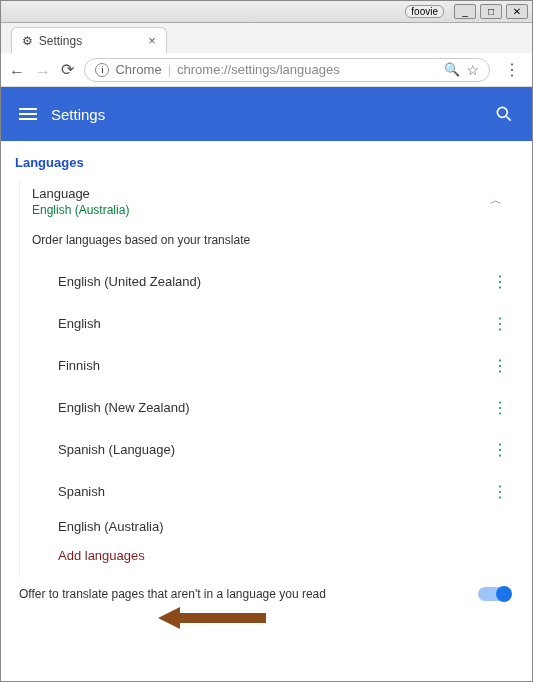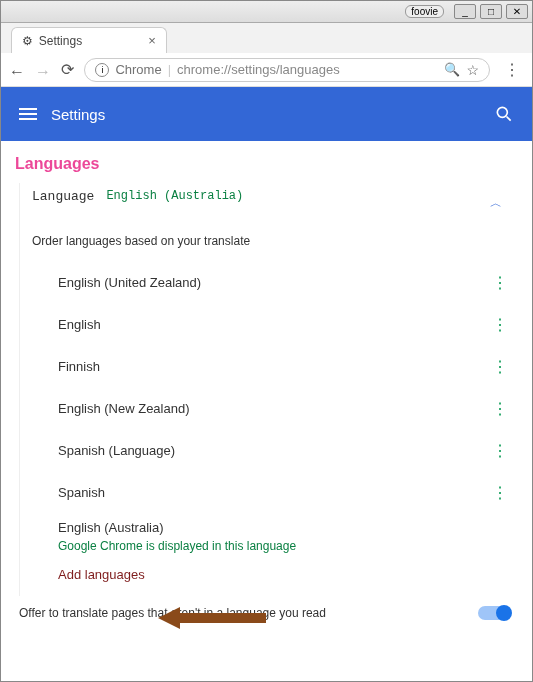--- a/index.html
+++ b/index.html
@@ -24,24 +24,24 @@
 .omnibox .star { font-size: 14px; color: #555; }
 .menudots { font-size: 16px; color: #555; cursor: pointer; padding: 0 4px; }
 .bluebar { height: 54px; background: #3367d6; color: #fff; display: flex; align-items: center; padding: 0 18px; }
 .hamburger { width: 18px; display: flex; flex-direction: column; gap: 3px; margin-right: 14px; cursor: pointer; }
 .hamburger span { height: 2px; background: #fff; }
 .bluebar .title { font-size: 15px; font-weight: 500; flex: 1; }
 .searchicn { color: #fff; cursor: pointer; }
 .content { flex: 1; overflow-y: auto; background: #fff; position: relative; }
 .content::-webkit-scrollbar { width: 14px; }
 .content::-webkit-scrollbar-thumb { background: #c1c1c1; }
-.sectionhdr { font-size: 16px; font-weight: bold; color: #ec4899; padding: 14px 14px 10px; }
+.sectionhdr { font-size: 13px; font-weight: bold; color: #1d4ed8; padding: 14px 14px 10px; }
 .card { border-left: 1px solid #eee; margin: 0 10px 0 18px; padding: 0 0 0 12px; }
 .langheader { display: flex; justify-content: space-between; align-items: flex-start; padding: 6px 10px 2px 0; cursor: pointer; }
-.langheader .lh-left { display: flex; flex-direction: row; gap: 12px; font-family: Liberation Mono, monospace; }
+.langheader .lh-left { display: flex; flex-direction: column; gap: 2px; }
 .lh-title { font-size: 13px; color: #333; }
 .lh-sub { font-size: 12px; color: #0b8043; }
 .chev { color: #3367d6; font-size: 12px; padding: 6px 10px; }
 .orderlabel { font-size: 12px; color: #333; padding: 14px 0 14px 0; }
 .langlist { padding-left: 26px; }
 .langitem { display: flex; justify-content: space-between; align-items: flex-start; padding: 13px 14px 13px 0; font-size: 13px; color: #333; }
 .langitem .dots { color: #0f9d58; font-size: 16px; cursor: pointer; line-height: 1; }
 .langitem.dense { padding-top: 6px; padding-bottom: 6px; }
 .langcol { display: flex; flex-direction: column; gap: 4px; }
 .displaynote { font-size: 12px; color: #0b8043; }
@@ -135,21 +135,20 @@
           <span>Spanish (Language)</span>
           <span class="dots">⋮</span>
         </div>
         <div class="langitem">
           <span>Spanish</span>
           <span class="dots">⋮</span>
         </div>
         <div class="langitem dense">
           <div class="langcol">
             <span>English (Australia)</span>
-            <span class="displaynote">Google Chrome is displayed in this language</span>
           </div>
         </div>
       </div>
 
       <div class="addlang">Add languages</div>
     </div>
 
     <div class="translate-row">
       <span>Offer to translate pages that aren't in a language you read</span>
       <div class="toggle">

